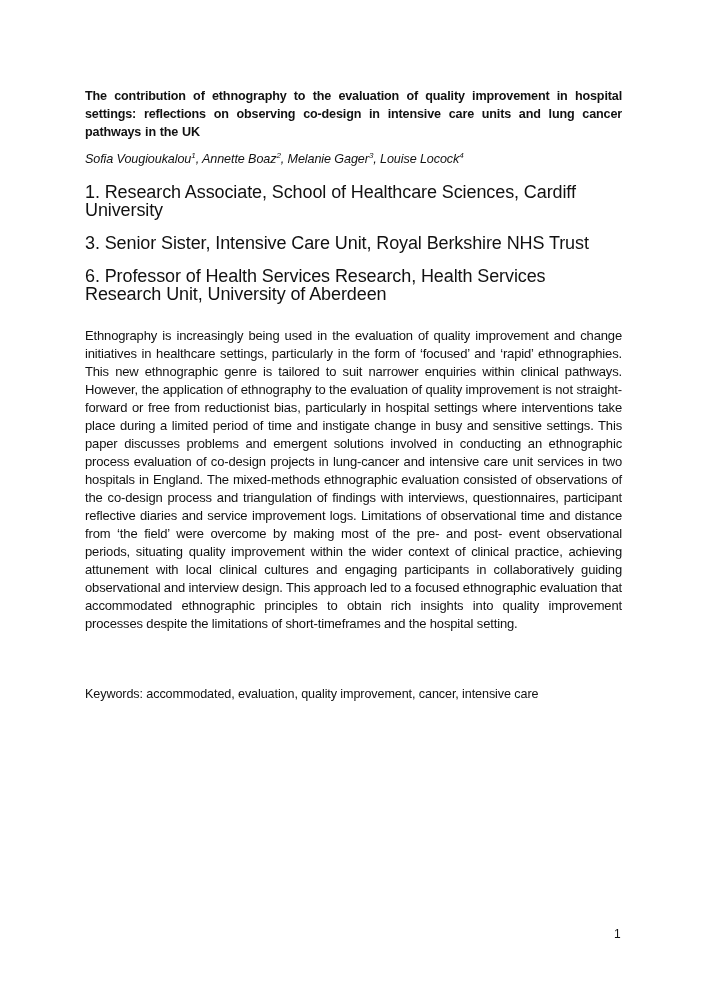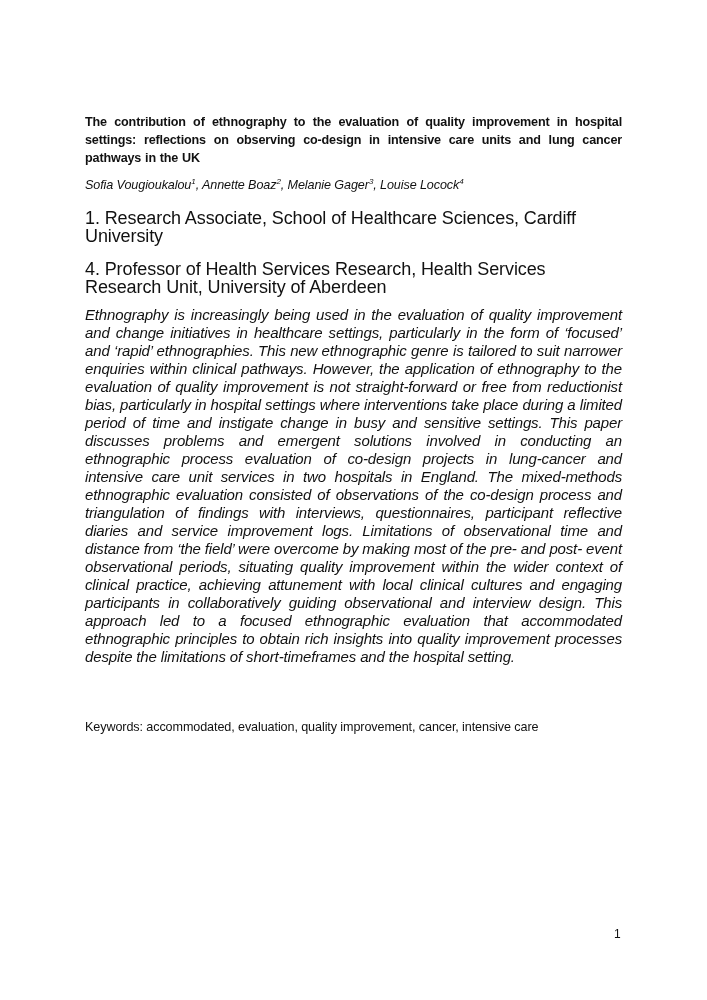--- a/index.html
+++ b/index.html
@@ -1,42 +1,43 @@
 <!DOCTYPE html>
 <html><head>
 <meta charset="utf-8">
 <style>
   html, body { margin: 0; padding: 0; background: #ffffff; }
   body { width: 707px; height: 1000px; position: relative; overflow: hidden;
          font-family: "Liberation Sans", sans-serif; color: #111111; }
-  .page { position: absolute; left: 85px; top: 113px; width: 537px; }
+  .page { position: absolute; left: 85px; top: 87px; width: 537px; }
   .title { font-weight: bold; font-size: 12.6px; line-height: 18px; text-align: justify;
            margin: 0; letter-spacing: -0.15px; word-spacing: 0.5px; }
   .authors { margin-top: 9px; font-size: 12.6px; line-height: 18px; letter-spacing: -0.1px; font-style: italic; }
   .authors sup { font-size: 8px; vertical-align: 5px; line-height: 0; }
   .aff { font-size: 18px; line-height: 18px; margin-top: 15px; letter-spacing: -0.1px; }
   .abs-heading { font-weight: bold; font-size: 12.6px; line-height: 18px; margin-top: 14px; }
-  .abstract { font-size: 15px; line-height: 18px; margin-top: 10px; text-align: justify;
-              letter-spacing: -0.15px; font-style: italic; }
+  .abstract { font-size: 13px; line-height: 18px; margin-top: 24px; text-align: justify;
+              letter-spacing: -0.15px; }
   .keywords { font-size: 12.6px; line-height: 18px; margin-top: 52px; letter-spacing: -0.1px; }
   .keywords b { font-weight: normal; }
   .page-number { position: absolute; left: 614px; top: 927px; font-size: 12px; }
 </style>
 </head>
 <body>
 
 <div class="page">
   <p class="title">The contribution of ethnography to the evaluation of quality improvement in hospital settings: reflections on observing co-design in intensive care units and lung cancer pathways in the UK</p>
 
   <div class="authors">
     <span><span>Sofia Vougioukalou</span><sup>1</sup></span><span>, </span><span><span>Annette Boaz</span><sup>2</sup></span><span>, </span><span><span>Melanie Gager</span><sup>3</sup></span><span>, </span><span><span>Louise Locock</span><sup>4</sup></span>
   </div>
 
   <div class="aff">1. Research Associate, School of Healthcare Sciences, Cardiff University</div>
-  <div class="aff">4. Professor of Health Services Research, Health Services Research Unit, University of Aberdeen</div>
+  <div class="aff">3. Senior Sister, Intensive Care Unit, Royal Berkshire NHS Trust</div>
+  <div class="aff">6. Professor of Health Services Research, Health Services Research Unit, University of Aberdeen</div>
 
   <p class="abstract" style="margin-bottom:0;">Ethnography is increasingly being used in the evaluation of quality improvement and change initiatives in healthcare settings, particularly in the form of ‘focused’ and ‘rapid’ ethnographies. This new ethnographic genre is tailored to suit narrower enquiries within clinical pathways. However, the application of ethnography to the evaluation of quality improvement is not straight-forward or free from reductionist bias, particularly in hospital settings where interventions take place during a limited period of time and instigate change in busy and sensitive settings. This paper discusses problems and emergent solutions involved in conducting an ethnographic process evaluation of co-design projects in lung-cancer and intensive care unit services in two hospitals in England. The mixed-methods ethnographic evaluation consisted of observations of the co-design process and triangulation of findings with interviews, questionnaires, participant reflective diaries and service improvement logs. Limitations of observational time and distance from ‘the field’ were overcome by making most of the pre- and post- event observational periods, situating quality improvement within the wider context of clinical practice, achieving attunement with local clinical cultures and engaging participants in collaboratively guiding observational and interview design. This approach led to a focused ethnographic evaluation that accommodated ethnographic principles to obtain rich insights into quality improvement processes despite the limitations of short-timeframes and the hospital setting.</p>
 
   <div class="keywords">
     <b>Keywords:</b><span> accommodated, evaluation, quality improvement, cancer, intensive care</span>
   </div>
 </div>
 
 <div class="page-number">1</div>
 

